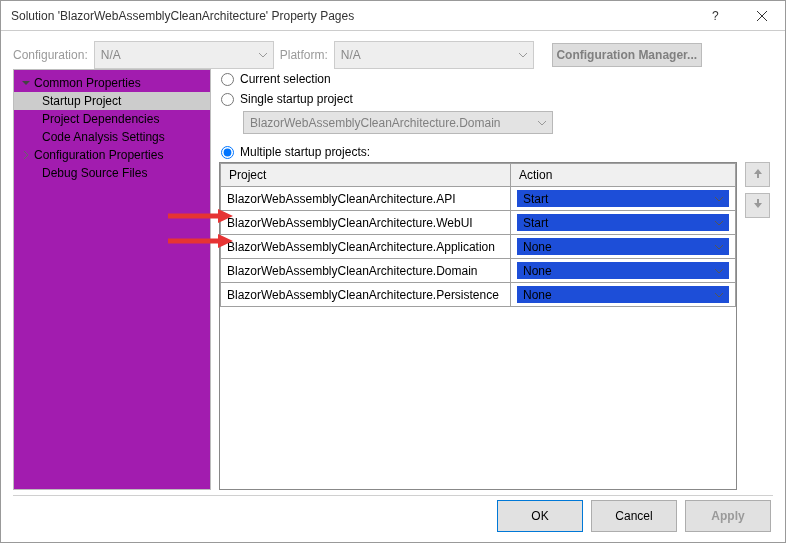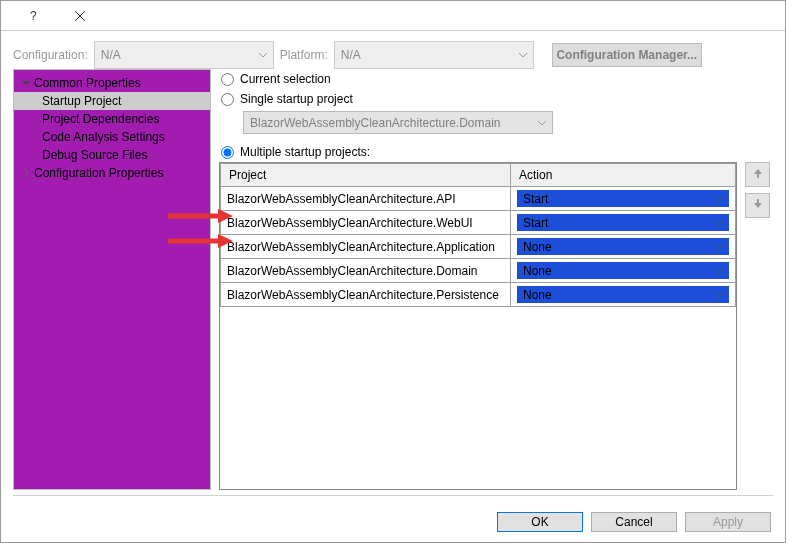--- a/index.html
+++ b/index.html
@@ -33,33 +33,34 @@
   .grid-scroll { flex:1; overflow:hidden; }
   table.grid { width:100%; border-collapse:collapse; }
   table.grid th { background:#f0f0f0; text-align:left; font-weight:normal; padding:4px 8px; border:1px solid #a0a0a0; height:22px; }
   table.grid td { border:1px solid #a0a0a0; padding:3px 6px; height:24px; }
   td.actcell { padding:0; }
   .act-combo { display:flex; align-items:center; padding:0 6px; height:100%; background:#1d4ed8; }
   .act-combo .chev { margin-left:auto; color:#555; }
   .sidebtns { width:28px; display:flex; flex-direction:column; gap:6px; }
   .sq-btn { width:25px; height:25px; border:1px solid #bbb; background:#e5e5e5; display:flex; align-items:center; justify-content:center; color:#999; }
   .footer { position:absolute; bottom:10px; right:14px; display:flex; gap:8px; }
-  .btn { width:86px; height:20px; border:1px solid #adadad; background:#e1e1e1; display:flex; align-items:center; justify-content:center; }
+  .btn { width:86px; height:32px; border:1px solid #adadad; background:#e1e1e1; display:flex; align-items:center; justify-content:center; }
   .btn.primary { border:1px solid #0078d7; }
-  .btn.disabled { color:#9a9a9a; }
+  .btn.disabled { color:#9a9a9a;font-weight:bold; }
   .chev svg { width:8px; height:8px; }
   .arrow-annot { position:absolute; pointer-events:none; }
   th.proj { width:290px; }
   th.act { width:auto; }
   .sep-line { position:absolute; left:12px; right:12px; bottom:46px; height:1px; background:#d0d0d0; }
 </style>
 </head>
 <body>
 
 <div class="titlebar">
+  <div class="title">Solution 'BlazorWebAssemblyCleanArchitecture' Property Pages</div>
   <div class="tb-btn">
     <svg viewBox="0 0 10 10">
         <text x="1" y="9" font-size="11" fill="#333">?</text>
       </svg>
   </div>
   <div class="tb-btn">
     <svg viewBox="0 0 10 10">
         <line x1="0" y1="0" x2="10" y2="10" stroke="#333" stroke-width="1"></line>
         <line x1="10" y1="0" x2="0" y2="10" stroke="#333" stroke-width="1"></line>
       </svg>
@@ -99,31 +100,31 @@
     </div>
     <div class="tree-row ind1 sel">
         <span class="lbl">Startup Project</span>
       </div>
     <div class="tree-row ind1">
         <span class="lbl">Project Dependencies</span>
       </div>
     <div class="tree-row ind1">
         <span class="lbl">Code Analysis Settings</span>
       </div>
-    <div class="tree-row ind1">
-        <span class="lbl">Debug Source Files</span>
-      </div>
     <div class="tree-row ind0b">
       <span class="exp">
           <svg width="10" height="10" viewBox="0 0 10 10">
             <path d="M3 1 L7 5 L3 9" fill="none" stroke="#666"></path>
           </svg>
         </span>
       <span class="lbl">Configuration Properties</span>
     </div>
+    <div class="tree-row ind1">
+        <span class="lbl">Debug Source Files</span>
+      </div>
   </div>
 
   <div class="rightpane">
     <label class="radio-row">
       <input type="radio" name="smode" style="">
       <span>Current selection</span>
     </label>
     <label class="radio-row">
       <input type="radio" name="smode" style="">
       <span>Single startup project</span>

